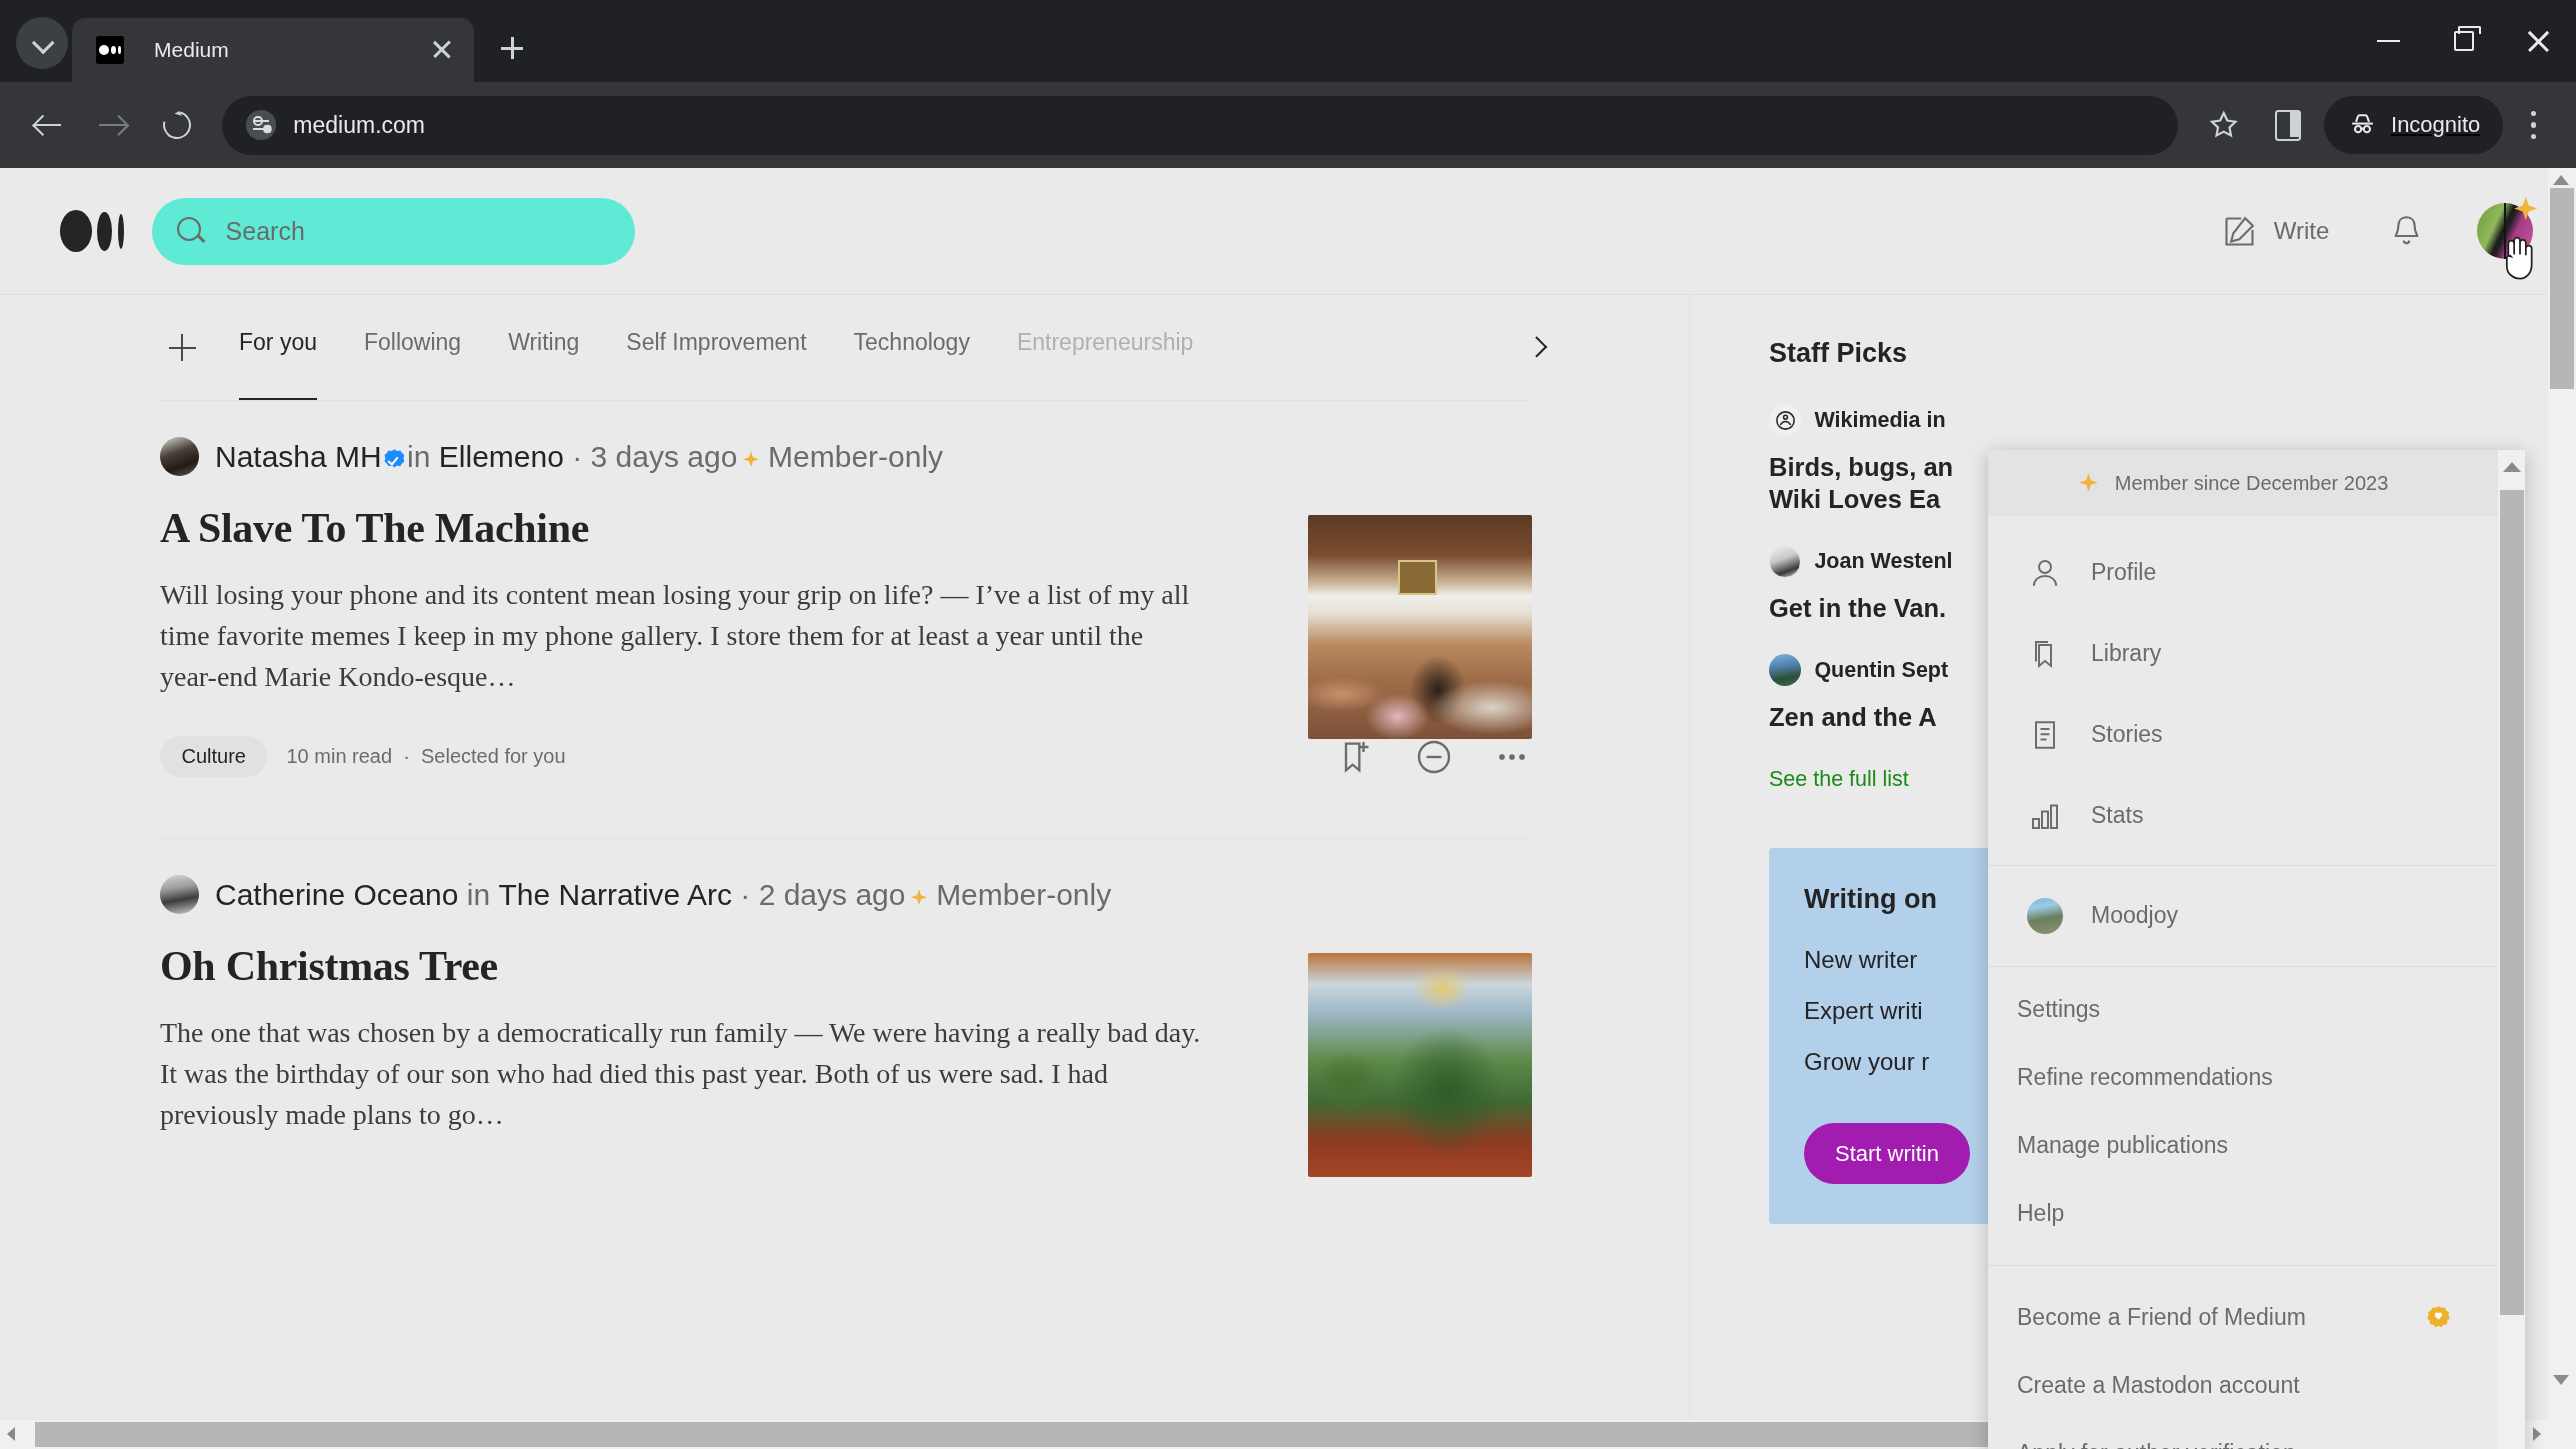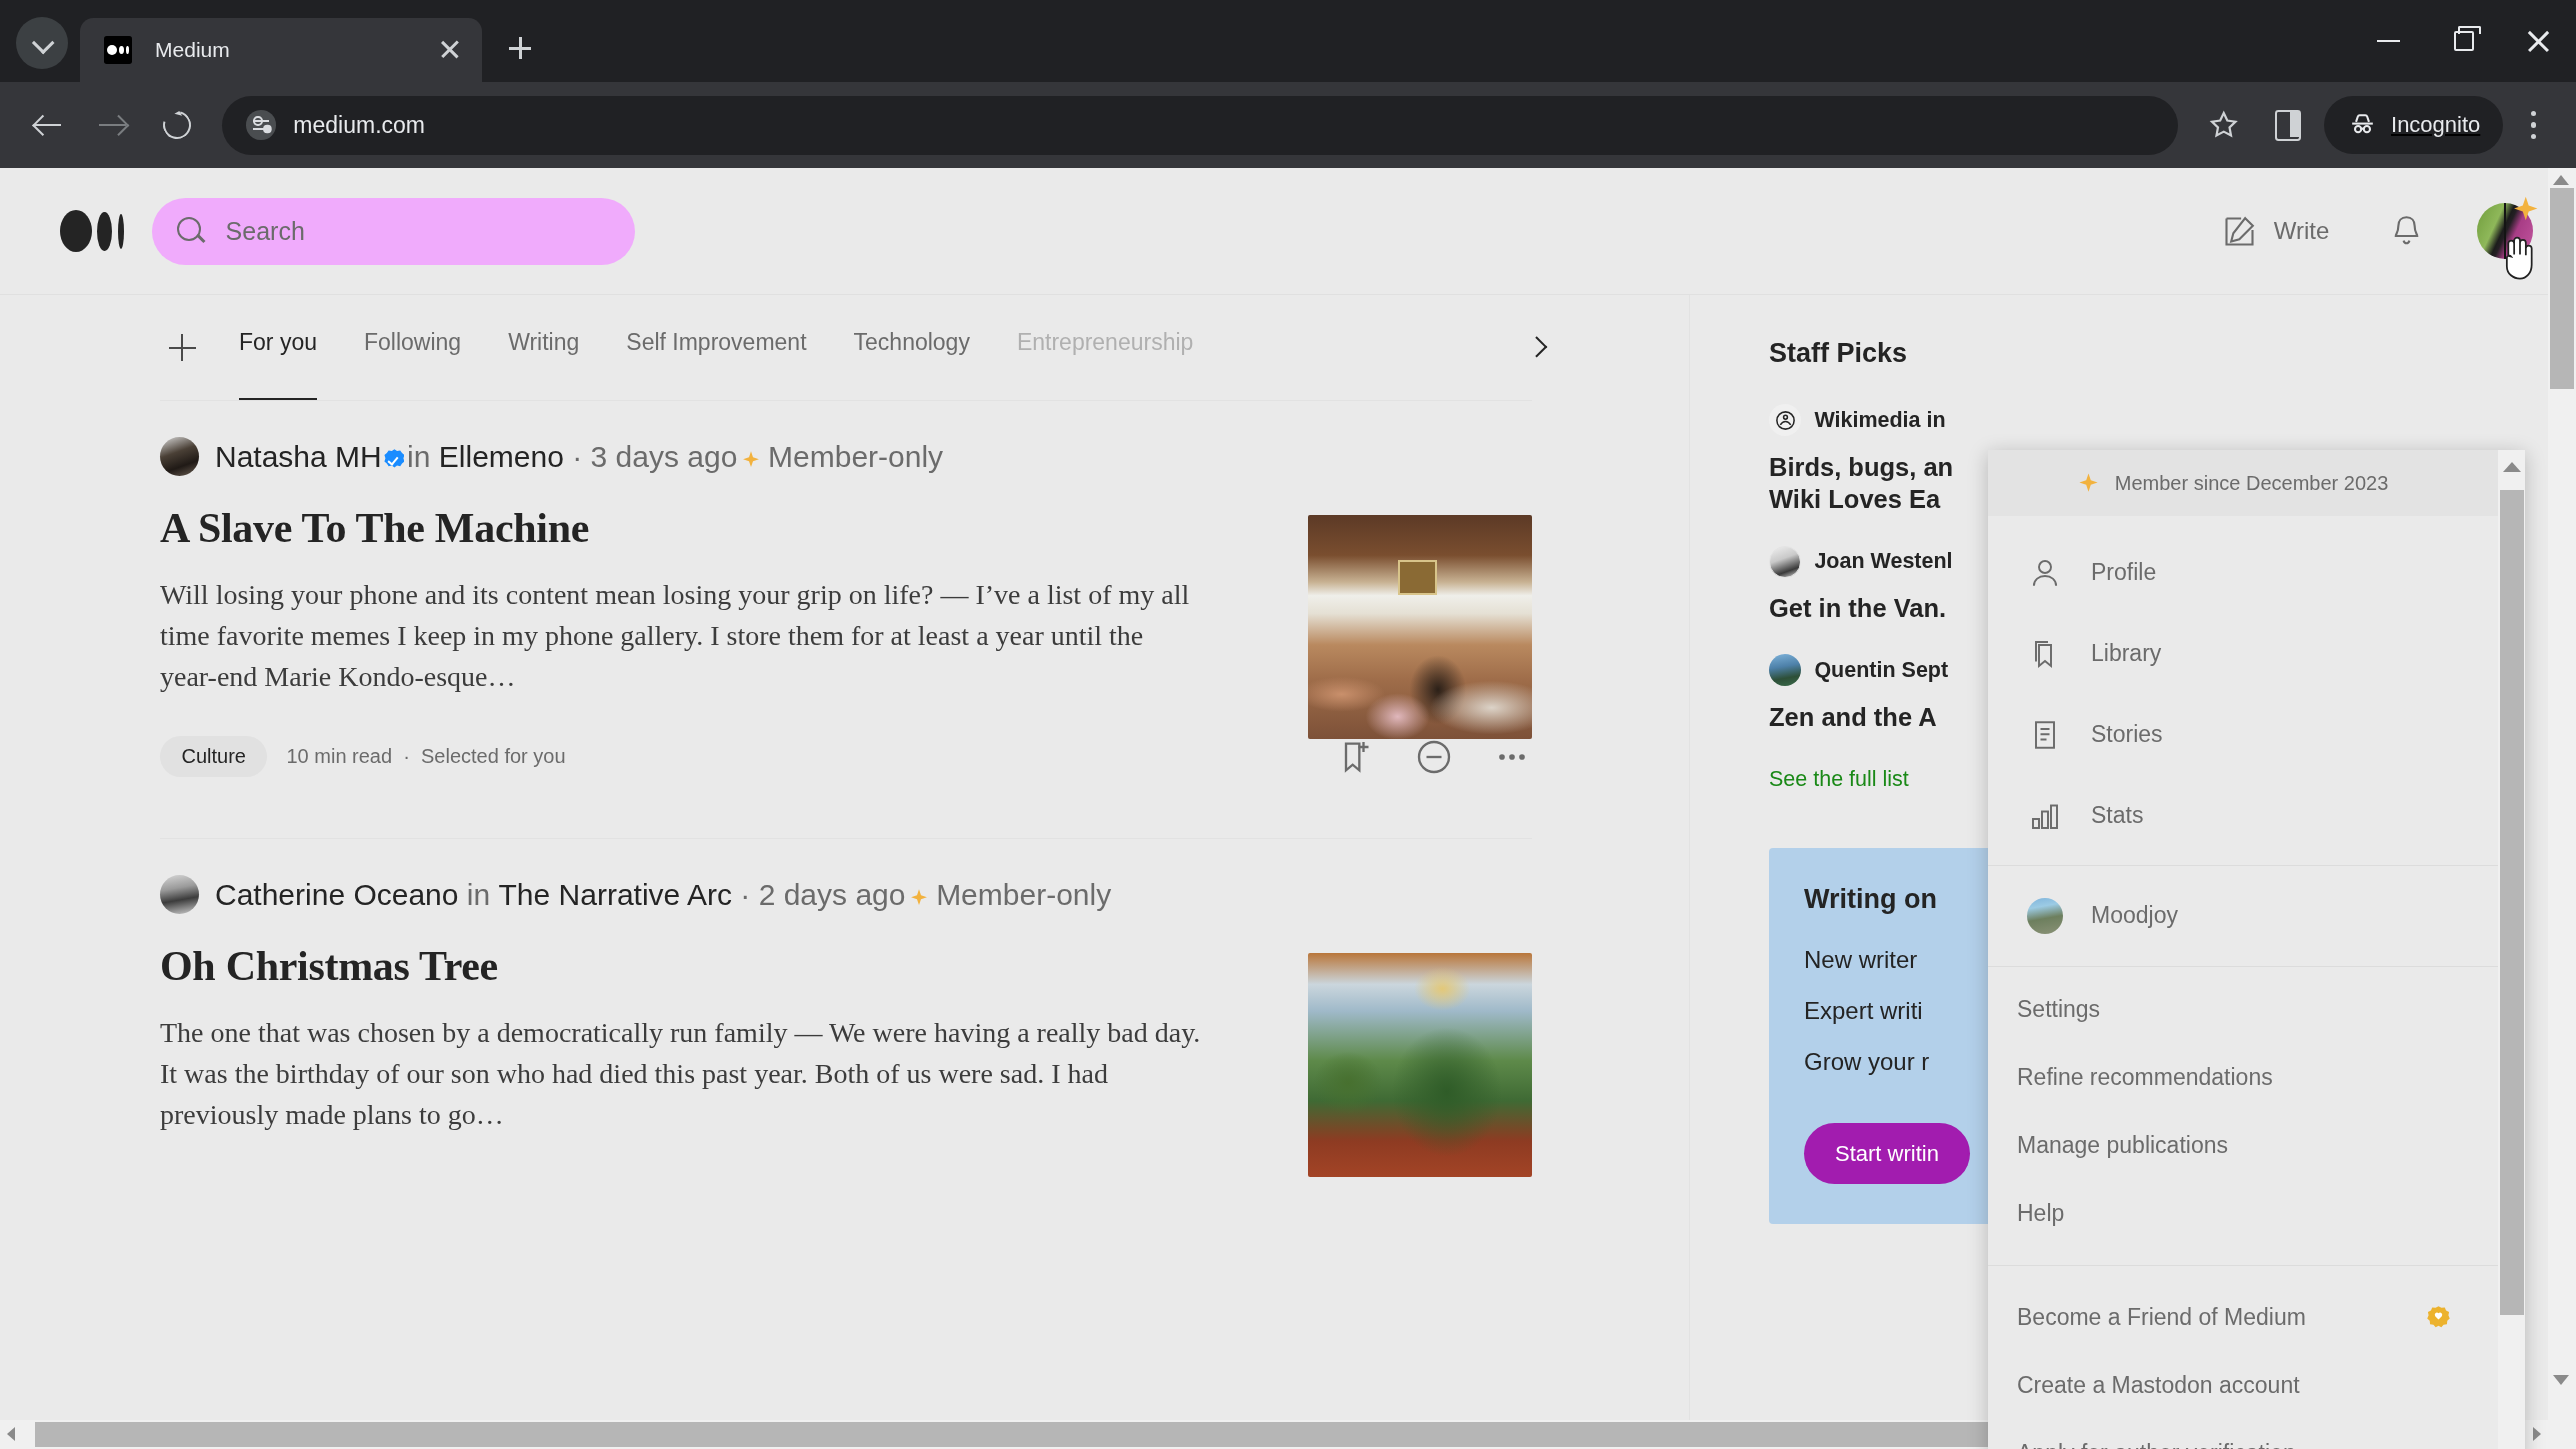--- a/index.html
+++ b/index.html
@@ -26,22 +26,22 @@
   .chev { width: 20px; height: 20px; position: relative; }
   .chev::after {
     content: ""; position: absolute; left: 2.7px; top: 2.7px;
     width: 13.4px; height: 13.4px;
     border-right: 3.4px solid #cfd2d5; border-bottom: 3.4px solid #cfd2d5;
     transform: rotate(45deg);
   }
   .tab {
     width: 402px; height: 64px; background: #35363a;
     border-radius: 13.4px 13.4px 0 0;
-    display: flex; align-items: center; gap: 23px;
-    padding: 0 14.8px 0 24px; position: relative; flex: none; margin-left: 8px;
+    display: flex; align-items: center; gap: 30px;
+    padding: 0 14.8px 0 24px; position: relative; flex: none;
   }
   .tab-favicon {
     width: 28px; height: 28px; background: #000; border-radius: 2.7px;
     display: flex; align-items: center; justify-content: center; flex: none;
   }
   .med-mark { display: flex; align-items: center; gap: 2px; }
   .med-mark i { display: block; background: #fff; border-radius: 50%; }
   .med-mark .m1 { width: 10px; height: 10px; }
   .med-mark .m2 { width: 5.4px;  height: 8.7px; }
   .med-mark .m3 { width: 2.7px;  height: 7.4px; }
@@ -131,21 +131,21 @@
   .site-header {
     height: 127px; background: #eaeaea; display: flex; align-items: center;
     padding: 0 40px 0 60px; border-bottom: 0.7px solid #e0e0e0;
   }
   .medium-logo { display: flex; align-items: center; gap: 5.4px; margin-right: 28px; flex: none; }
   .medium-logo i { display: block; background: #242424; border-radius: 50%; }
   .medium-logo .l1 { width: 32px; height: 42px; }
   .medium-logo .l2 { width: 14.8px; height: 39px; }
   .medium-logo .l3 { width: 6px;  height: 35px; }
   .searchbox {
-    width: 483px; height: 67px; background: #f0abfc; border-radius: 34px;
+    width: 483px; height: 67px; background: #5eead4; border-radius: 34px;
     display: flex; align-items: center; gap: 19px; padding: 0 24px; flex: none;
   }
   .search-glass { width: 31px; height: 31px; position: relative; flex: none; }
   .search-glass::before {
     content:""; position:absolute; left:1.3px; top:1.3px; width: 20px; height: 20px;
     border: 2.7px solid #6b6b6b; border-radius: 50%;
   }
   .search-glass::after {
     content:""; position:absolute; left: 20px; top: 21.5px; width: 10px; height: 2.7px;
     background:#6b6b6b; transform: rotate(45deg);

